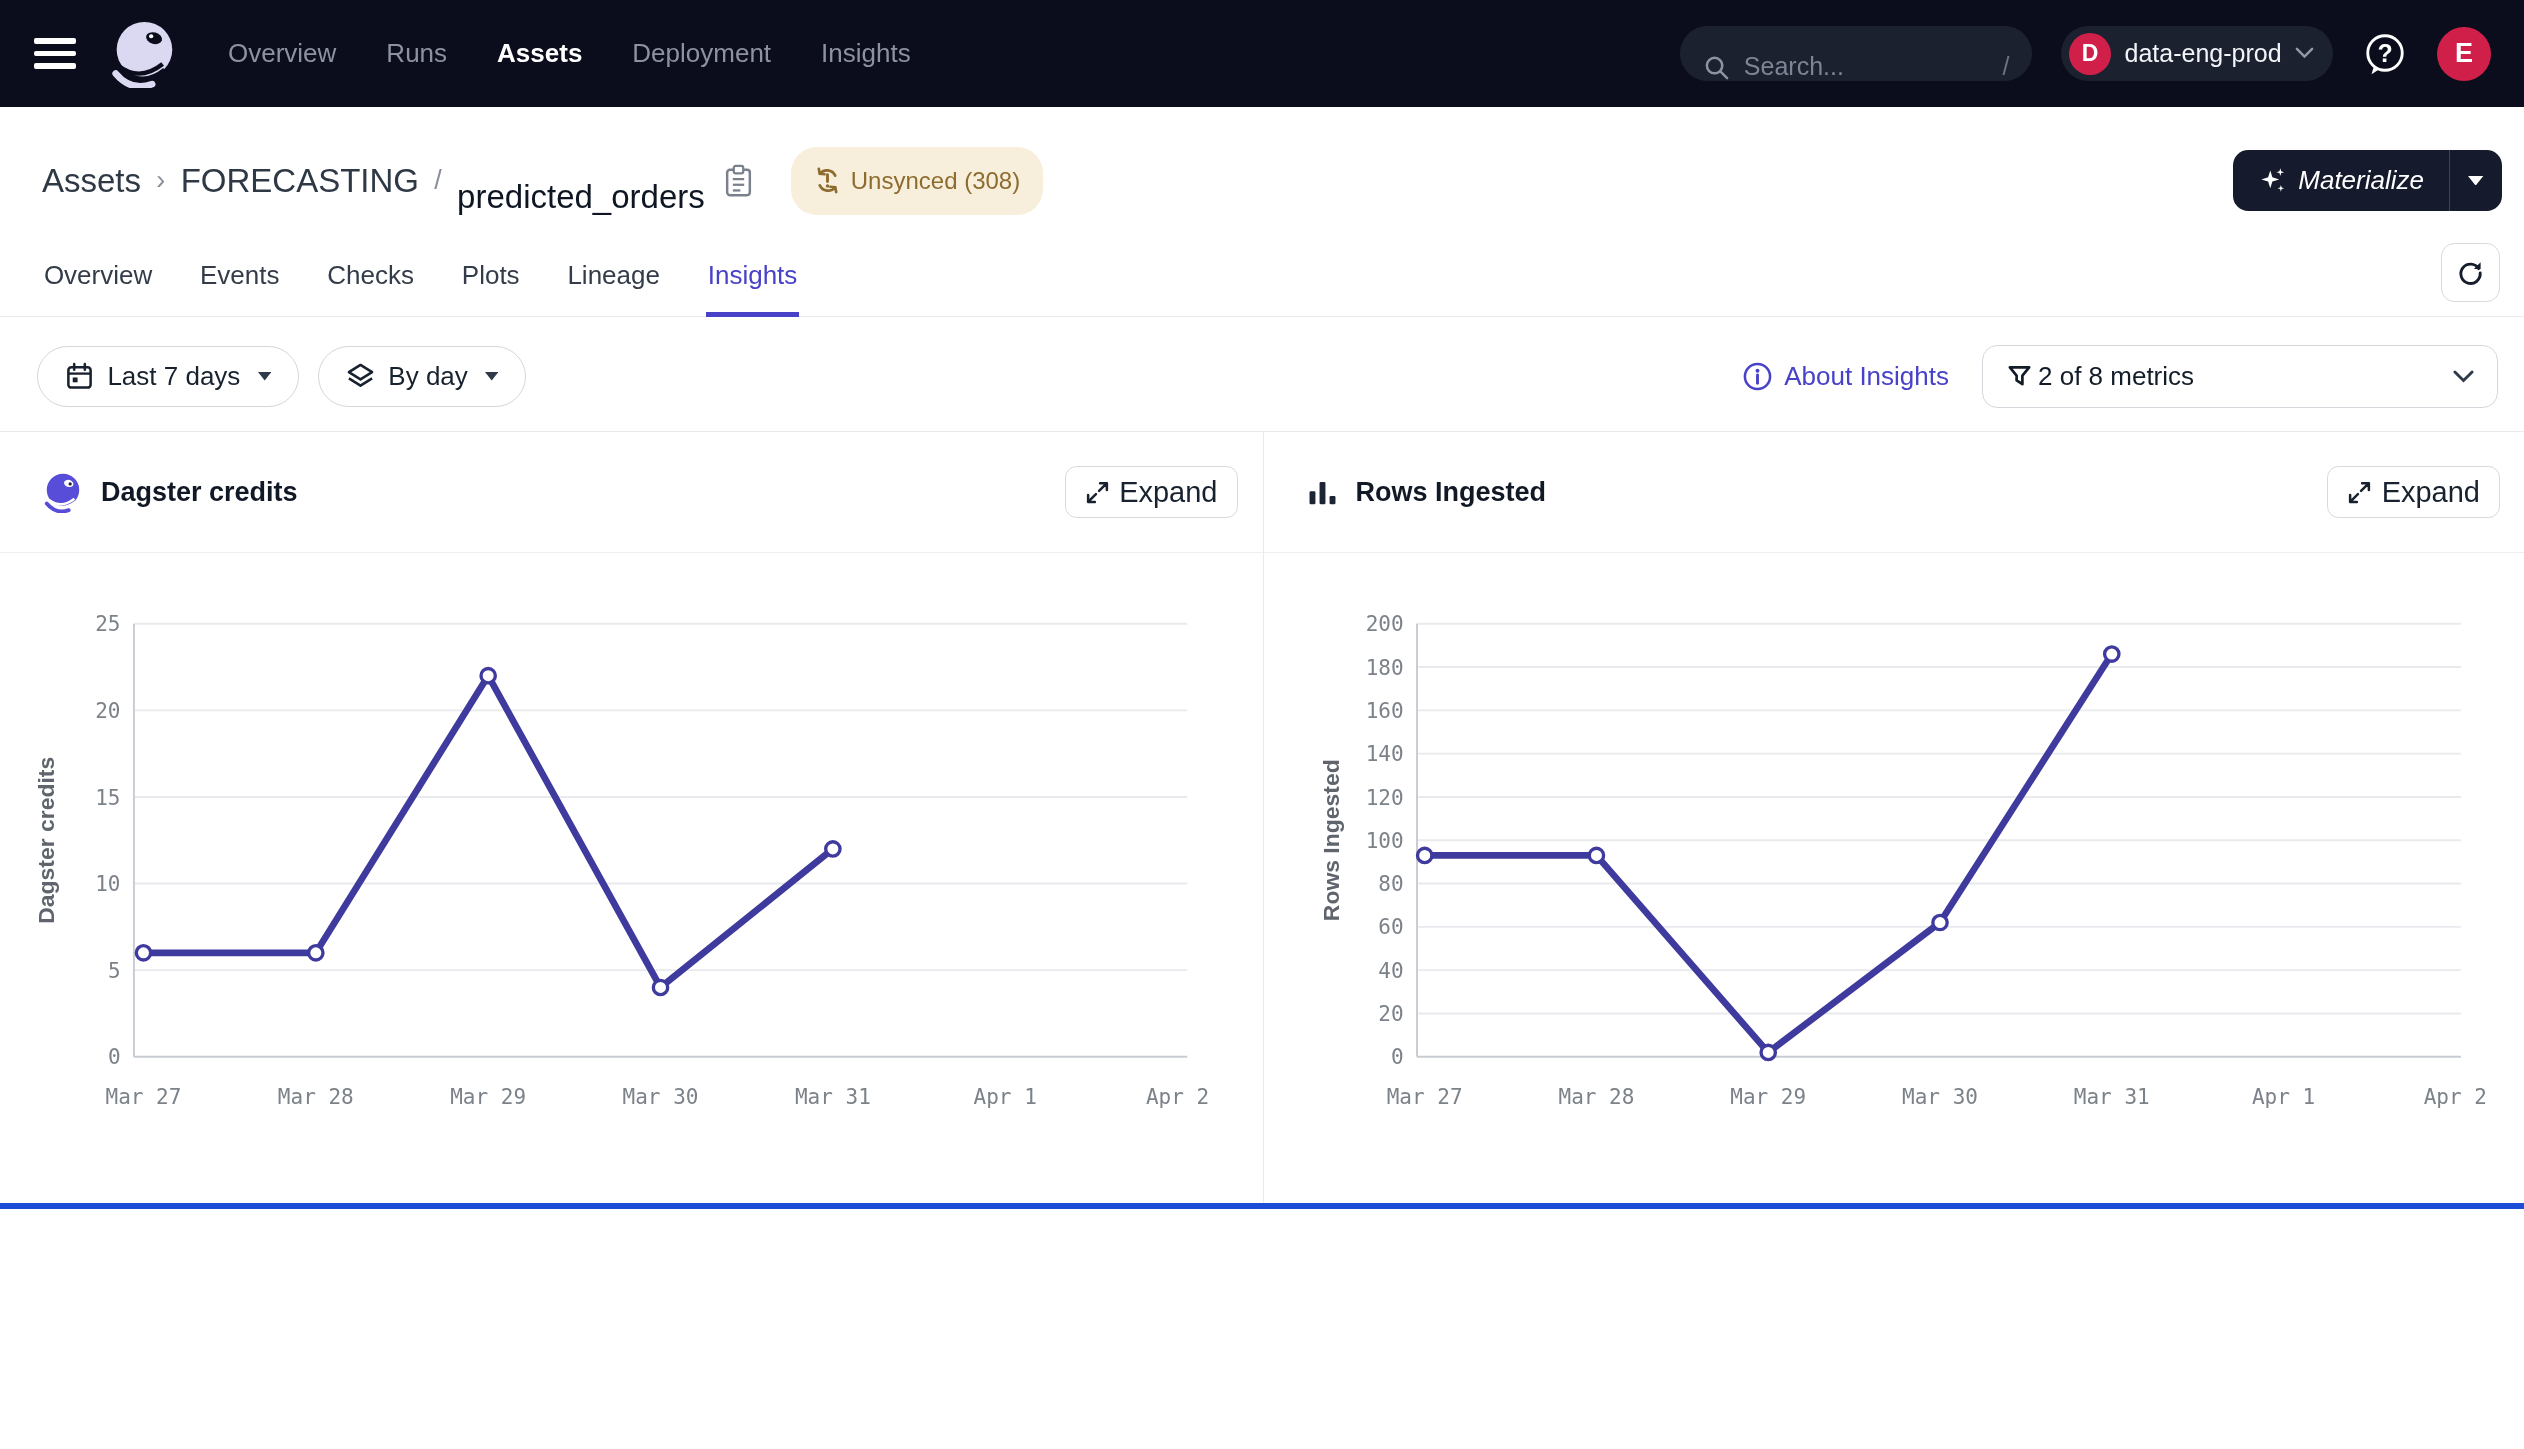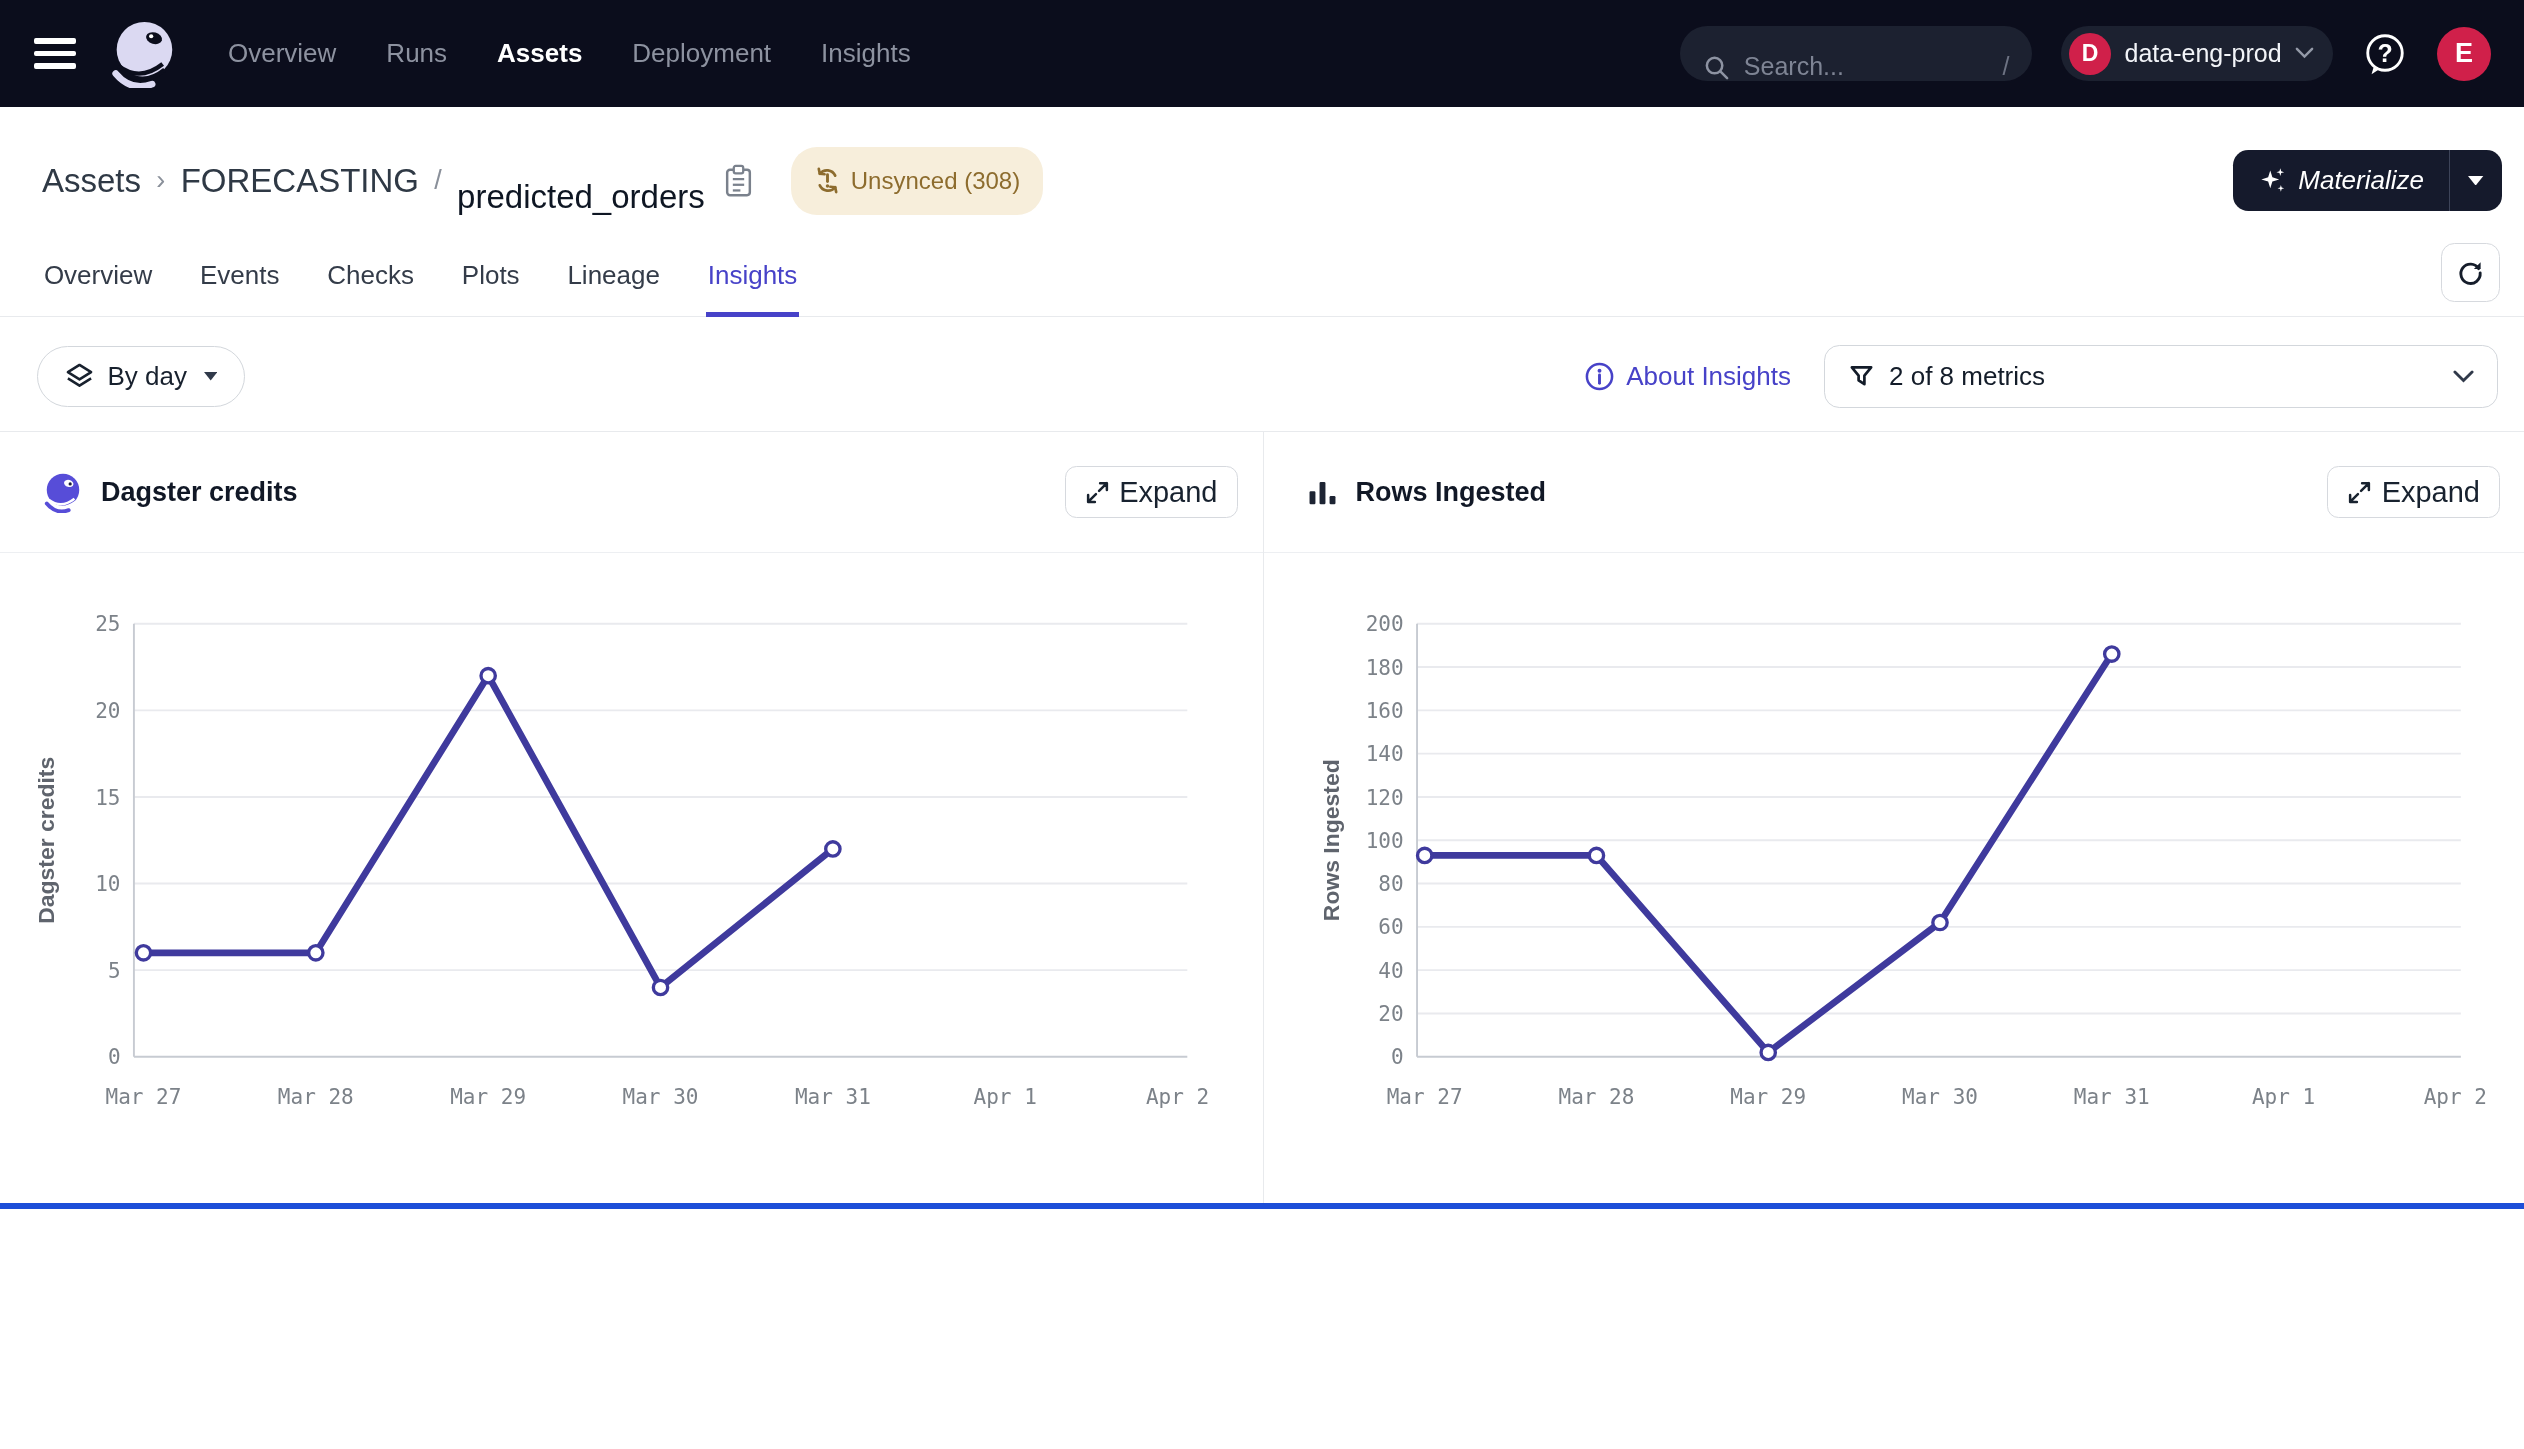--- a/index.html
+++ b/index.html
@@ -42,21 +42,21 @@
   .tab.active::after { content:""; position:absolute; left:0; right:0; bottom:-1px; height:4.8px; background:#4742c8; }
   .refresh-btn { position:absolute; right:25px; top:1.9px; width:59px; height:59px; border:1px solid #d6d9de; border-radius:13.4px; background:#fff; display:flex; align-items:center; justify-content:center; color:#1a2230; cursor:pointer; }
 
   
   .filter-row { margin-top:28px; padding:0 27px 0 37px; display:flex; align-items:center; }
   .pill-btn { height:61px; border:1px solid #d3d7dc; border-radius:31px; background:#fff; display:flex; align-items:center; gap:13.4px; padding:0 27px; font-size:26px; color:#18212e; cursor:pointer; }
   .pill-btn + .pill-btn { margin-left:19px; }
   .pill-caret { color:#30394a; margin-left:3.8px; display:flex; }
   .filter-right { margin-left:auto; display:flex; align-items:center; gap:33px;text-align:right; }
   .about-link { display:flex; align-items:center; gap:11.5px; color:#4742c8; font-size:26px; cursor:pointer; }
-  .metrics-select { width:674px; height:63px; border:1px solid #d3d7dc; border-radius:15.3px; background:#fff; display:flex; align-items:center; gap:14px; padding:0 23px; font-size:26px; color:#131c29; cursor:pointer; }
+  .metrics-select { width:516px; height:63px; border:1px solid #d3d7dc; border-radius:15.3px; background:#fff; display:flex; align-items:center; gap:5px; padding:0 23px; font-size:26px; color:#131c29; cursor:pointer; }
   .metrics-select .chev { margin-left:auto; color:#30394a; display:flex; }
 
   
   .charts-section { margin-top:23px; border-top:1px solid #e8eaed; border-bottom:6px solid #1d4ed8; display:grid; grid-template-columns:1fr 1fr; background:#fff; }
   .chart-panel + .chart-panel { border-left:1px solid #e8eaed; }
   .chart-head { height:121px; border-bottom:1px solid #edeff2; display:flex; align-items:center; gap:17px; padding:0 25px 0 42px; }
   .chart-title { font-size:27px; font-weight:700; color:#111826; }
   .expand-btn { margin-left:auto; height:52px; border:1px solid #d6d9de; border-radius:11.5px; background:#fff; display:flex; align-items:center; gap:9.6px; padding:0 19px; font-size:29px; color:#18222f; cursor:pointer; }
   .chart-body svg { display:block; }
   text.tick { font-family:"DejaVu Sans Mono", monospace; font-size:22px; fill:#7c8289; }
@@ -173,20 +173,35 @@
   <span class="tab active">Insights</span>
   <div class="refresh-btn">
     <svg width="29" height="29" viewBox="0 0 30 30">
       <path d="M23.5 11 A 10 10 0 1 0 25 15.5" fill="none" stroke="#151d2b" stroke-width="3" stroke-linecap="round"></path>
       <path d="M25.5 4.5 L25.5 11.5 L18.5 11.5 Z" fill="#151d2b"></path>
     </svg>
   </div>
 </div>
 
 <div class="filter-row">
+  <div class="pill-btn">
+    <svg width="29" height="29" viewBox="0 0 30 30">
+      <rect x="3.5" y="5.5" width="23" height="21" rx="3" fill="none" stroke="#18212e" stroke-width="2.6"></rect>
+      <line x1="9.5" y1="2" x2="9.5" y2="8" stroke="#18212e" stroke-width="2.6" stroke-linecap="round"></line>
+      <line x1="20.5" y1="2" x2="20.5" y2="8" stroke="#18212e" stroke-width="2.6" stroke-linecap="round"></line>
+      <line x1="4" y1="12" x2="26" y2="12" stroke="#18212e" stroke-width="2.4"></line>
+      <rect x="8" y="16" width="5" height="5" fill="#18212e"></rect>
+    </svg>
+    <span>Last 7 days</span>
+    <span class="pill-caret">
+      <svg width="13.4" height="8.6" viewBox="0 0 14 9">
+          <path d="M0 0 L14 0 L7 9 Z" fill="#30394a"></path>
+        </svg>
+    </span>
+  </div>
 
   <div class="pill-btn">
     <svg width="29" height="29" viewBox="0 0 30 30">
       <path d="M15 3 L27 10.5 L15 18 L3 10.5 Z" fill="none" stroke="#18212e" stroke-width="2.6" stroke-linejoin="round"></path>
       <path d="M3 17 L15 24.5 L27 17" fill="none" stroke="#18212e" stroke-width="2.6" stroke-linejoin="round"></path>
     </svg>
     <span>By day</span>
     <span class="pill-caret">
       <svg width="13.4" height="8.6" viewBox="0 0 14 9">
           <path d="M0 0 L14 0 L7 9 Z" fill="#30394a"></path>

